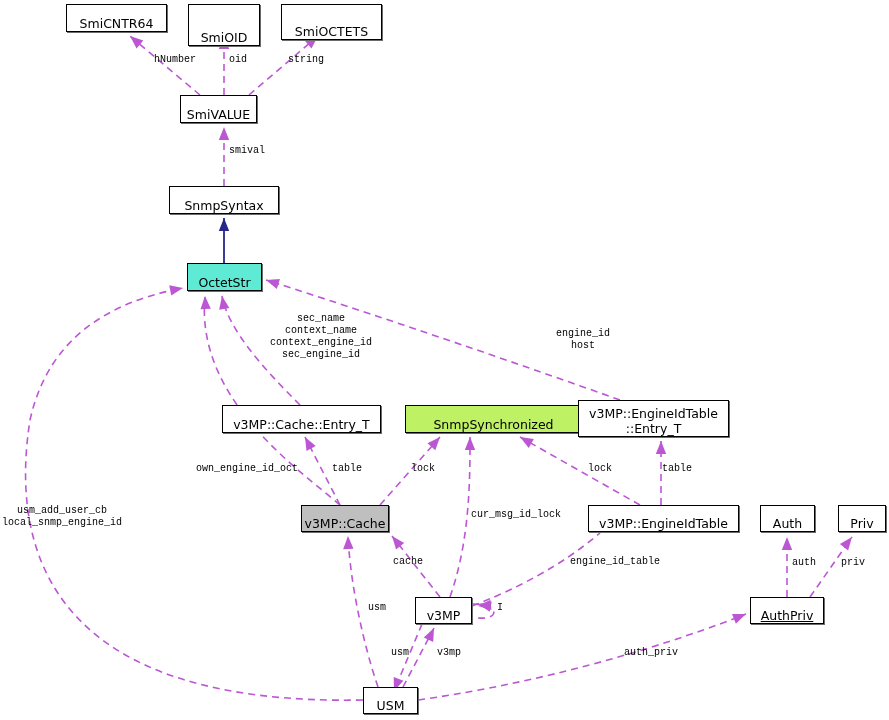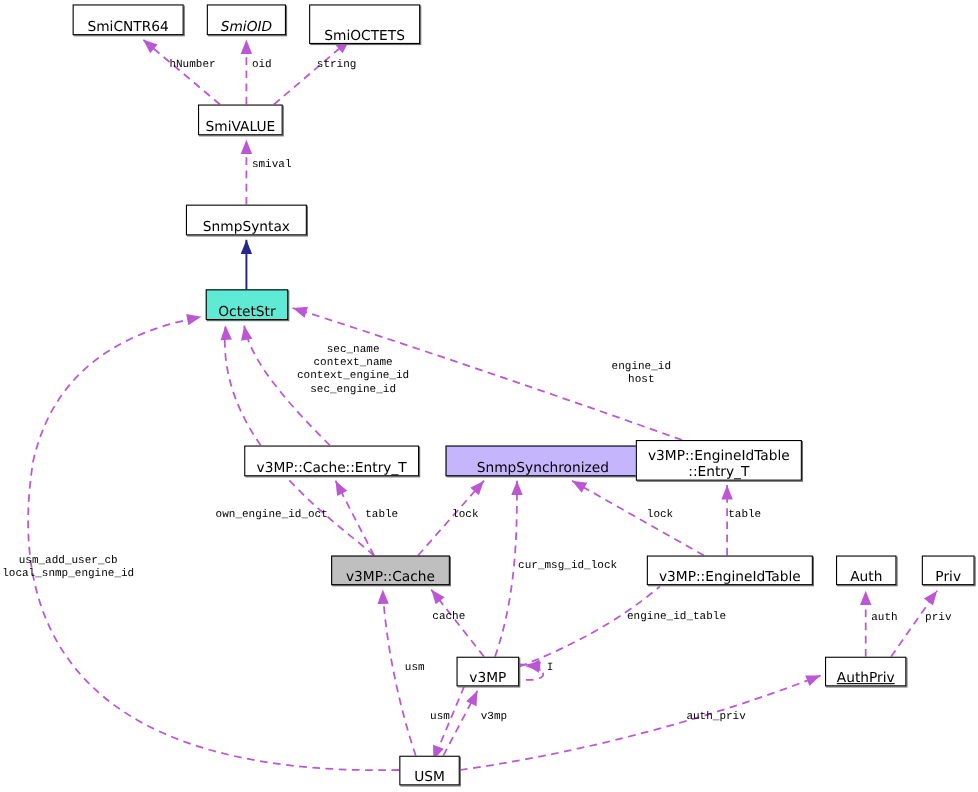--- a/index.html
+++ b/index.html
@@ -98,46 +98,46 @@
       <div class="elabel left" style="left: 368px; top: 602px; color: rgb(0, 0, 0);">usm</div>
       <div class="elabel left" style="left: 497px; top: 602px; color: rgb(0, 0, 0);">I</div>
       <div class="elabel left" style="left: 391px; top: 647px; color: rgb(0, 0, 0);">usm</div>
       <div class="elabel left" style="left: 437px; top: 647px; color: rgb(0, 0, 0);">v3mp</div>
       <div class="elabel left" style="left: 624px; top: 647px; color: rgb(0, 0, 0);">auth_priv</div>
     </div>
   <div id="node-layer">
       <div class="node" style="left: 66px; top: 4px; width: 101px; height: 28px; border-color: rgb(0, 0, 0); background: rgb(255, 255, 255);">
         <span class="nlabel">SmiCNTR64</span>
       </div>
-      <div class="node" style="left: 188px; top: 4px; width: 72px; height: 28px; border-color: rgb(0, 0, 0); background: rgb(255, 255, 255); font-style: italic;">
+      <div class="node" style="left: 188px; top: 4px; width: 72px; height: 42px; border-color: rgb(0, 0, 0); background: rgb(255, 255, 255);">
         <span class="nlabel">SmiOID</span>
       </div>
       <div class="node" style="left: 281px; top: 4px; width: 101px; height: 36px; border-color: rgb(0, 0, 0); background: rgb(255, 255, 255);">
         <span class="nlabel">SmiOCTETS</span>
       </div>
       <div class="node" style="left: 180px; top: 95px; width: 77px; height: 28px; border-color: rgb(0, 0, 0); background: rgb(255, 255, 255);">
         <span class="nlabel">SmiVALUE</span>
       </div>
       <div class="node" style="left: 169px; top: 186px; width: 110px; height: 28px; border-color: rgb(0, 0, 0); background: rgb(255, 255, 255);">
         <span class="nlabel">SnmpSyntax</span>
       </div>
       <div class="node" style="left: 187px; top: 263px; width: 75px; height: 28px; border-color: rgb(0, 0, 0); background: #5eead4;">
         <span class="nlabel">OctetStr</span>
       </div>
       <div class="node" style="left: 222px; top: 405px; width: 159px; height: 28px; border-color: rgb(0, 0, 0); background: rgb(255, 255, 255);">
         <span class="nlabel">v3MP::Cache::Entry_T</span>
       </div>
-      <div class="node" style="left: 405px; top: 405px; width: 177px; height: 28px; border-color: rgb(0, 0, 0); background: #c4b5fd;">
+      <div class="node" style="left: 405px; top: 405px; width: 177px; height: 28px; border-color: rgb(0, 0, 0); background: #bef264;">
         <span class="nlabel">SnmpSynchronized</span>
       </div>
       <div class="node" style="left: 578px; top: 400px; width: 151px; height: 37px; border-color: rgb(0, 0, 0); background: rgb(255, 255, 255);">
         <span class="nlabel">v3MP::EngineIdTable
 ::Entry_T</span>
       </div>
-      <div class="node highlight" style="left: 301px; top: 505px; width: 108px; height: 27px; border-color: rgb(0, 0, 0); background: rgb(191, 191, 191);">
+      <div class="node highlight" style="left: 301px; top: 505px; width: 88px; height: 27px; border-color: rgb(0, 0, 0); background: rgb(191, 191, 191);">
         <span class="nlabel">v3MP::Cache</span>
       </div>
       <div class="node" style="left: 588px; top: 505px; width: 151px; height: 27px; border-color: rgb(0, 0, 0); background: rgb(255, 255, 255);">
         <span class="nlabel">v3MP::EngineIdTable</span>
       </div>
       <div class="node" style="left: 760px; top: 505px; width: 55px; height: 27px; border-color: rgb(0, 0, 0); background: rgb(255, 255, 255);">
         <span class="nlabel">Auth</span>
       </div>
       <div class="node" style="left: 838px; top: 505px; width: 48px; height: 27px; border-color: rgb(0, 0, 0); background: rgb(255, 255, 255);">
         <span class="nlabel">Priv</span>

